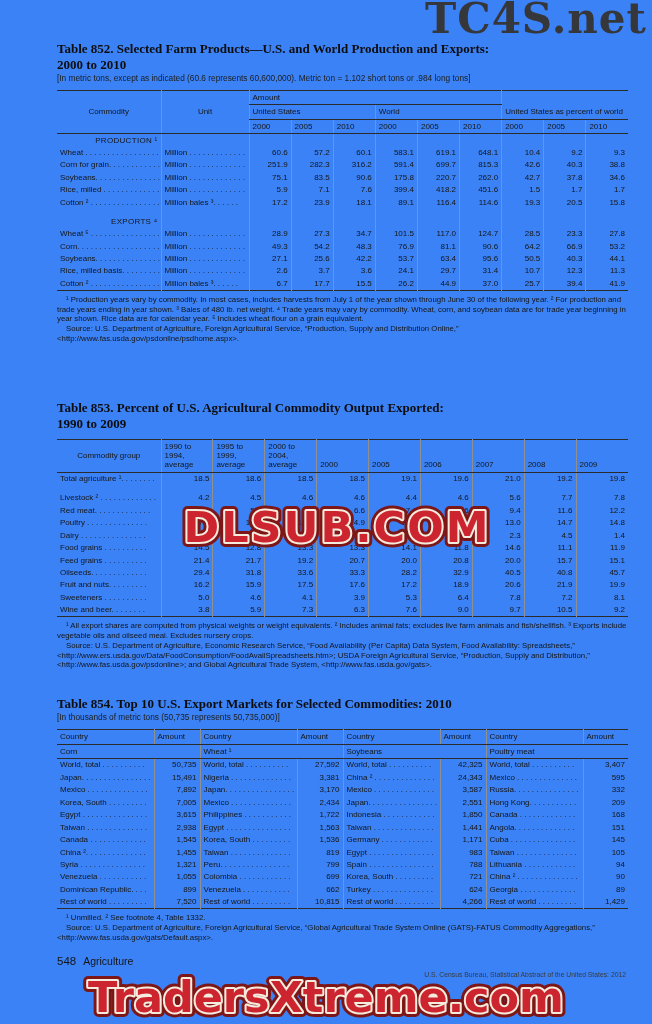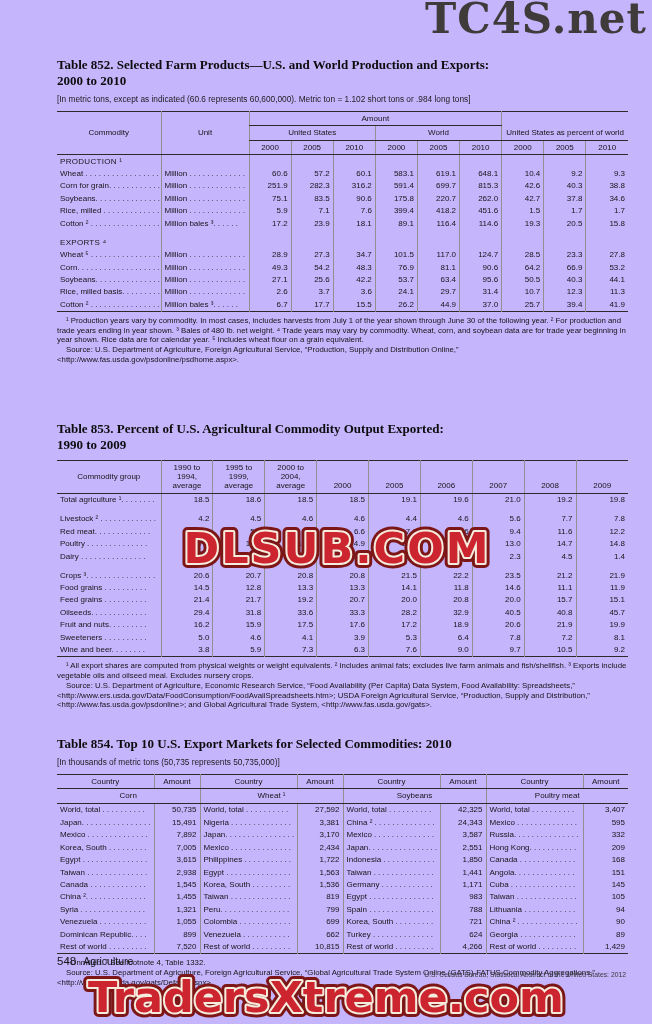--- a/index.html
+++ b/index.html
@@ -1,35 +1,35 @@
 <!DOCTYPE html>
 <html><head>
 <meta charset="utf-8">
 <style>
   *{margin:0;padding:0;box-sizing:border-box;}
   html,body{margin:0;padding:0;background:#6f6f6f;}
-  .page{position:relative;width:652px;height:1024px;background:#c4b5fd;color:#161616;
+  .page{position:relative;width:652px;height:1024px;background:#3b82f6;color:#161616;
         font-family:"Liberation Sans",sans-serif;overflow:hidden;}
-  .content{position:absolute;left:57px;top:16px;width:571px;}
+  .content{position:absolute;left:57px;top:0;width:571px;}
   .sec-852{margin-top:41px;}
   .sec-853{margin-top:56px;position:relative;}
   .sec-854{margin-top:26px;}
   .tbl-title{font-family:"Liberation Serif",serif;font-weight:bold;font-size:13px;line-height:1.22;color:#0d0d0d;}
-  .tbl-note{font-size:8.3px;margin-top:5px;color:#1d1d1d;}
+  .tbl-note{font-size:8.3px;color:#1d1d1d;}
   table.stat{width:100%;border-collapse:collapse;table-layout:fixed;margin-top:7px;
              border-top:1px solid #2b2b2b;border-bottom:1px solid #2b2b2b;font-size:8px;line-height:1.18;}
   table.stat th{font-weight:normal;padding:2px 3px;}
   table.stat td{padding:1.5px 3px;}
   .vl{border-left:1px solid #909090;}
   .hb{border-bottom:1px solid #2b2b2b;}
-  .h-c{text-align:center;vertical-align:bottom;}
+  .h-c{text-align:left;vertical-align:bottom;}
   .h-mid{text-align:center;vertical-align:middle;}
   td.c-num{text-align:right;padding-right:7px;white-space:nowrap;overflow:hidden;}
   td.c-label{text-align:left;white-space:nowrap;overflow:hidden;}
-  td.sec-label{text-align:left;padding-top:5px;white-space:nowrap;overflow:hidden;letter-spacing:.3px;}
+  td.sec-label{text-align:right;padding-top:5px;white-space:nowrap;overflow:hidden;letter-spacing:.3px;}
   tr.gap td{padding-top:8px;}
   tr.bold td{font-weight:normal;}
   td.indent{padding-left:12px;}
   .footnotes{margin-top:4px;font-size:7.8px;line-height:1.26;color:#151515;}
   .footnotes p{text-indent:9px;}
   .page-footer{position:absolute;left:57px;top:951px;}
   .pgnum{font-weight:normal;font-size:11.5px;}
   .pgsec{font-size:10.5px;margin-left:7px;}
   .credit{position:absolute;right:26px;top:971px;font-size:6.8px;color:#3a3a3a;}
   .wm-top{position:absolute;top:-6px;right:5px;font-family:"DejaVu Serif",serif;font-weight:bold;
@@ -332,32 +332,20 @@
               <td class="c-label indent">Dairy . . . . . . . . . . . . . . .</td>
               <td class="c-num vl">3.3</td>
               <td class="c-num vl">3.4</td>
               <td class="c-num vl">3.3</td>
               <td class="c-num vl">3.2</td>
               <td class="c-num vl">3.6</td>
               <td class="c-num vl">3.7</td>
               <td class="c-num vl">2.3</td>
               <td class="c-num vl">4.5</td>
               <td class="c-num vl">1.4</td>
-            </tr>
-            <tr class="gap">
-              <td class="c-label">Crops ³. . . . . . . . . . . . . . . .</td>
-              <td class="c-num vl">20.6</td>
-              <td class="c-num vl">20.7</td>
-              <td class="c-num vl">20.8</td>
-              <td class="c-num vl">20.8</td>
-              <td class="c-num vl">21.5</td>
-              <td class="c-num vl">22.2</td>
-              <td class="c-num vl">23.5</td>
-              <td class="c-num vl">21.2</td>
-              <td class="c-num vl">21.9</td>
             </tr>
             <tr>
               <td class="c-label indent">Food grains . . . . . . . . . .</td>
               <td class="c-num vl">14.5</td>
               <td class="c-num vl">12.8</td>
               <td class="c-num vl">13.3</td>
               <td class="c-num vl">13.3</td>
               <td class="c-num vl">14.1</td>
               <td class="c-num vl">11.8</td>
               <td class="c-num vl">14.6</td>

